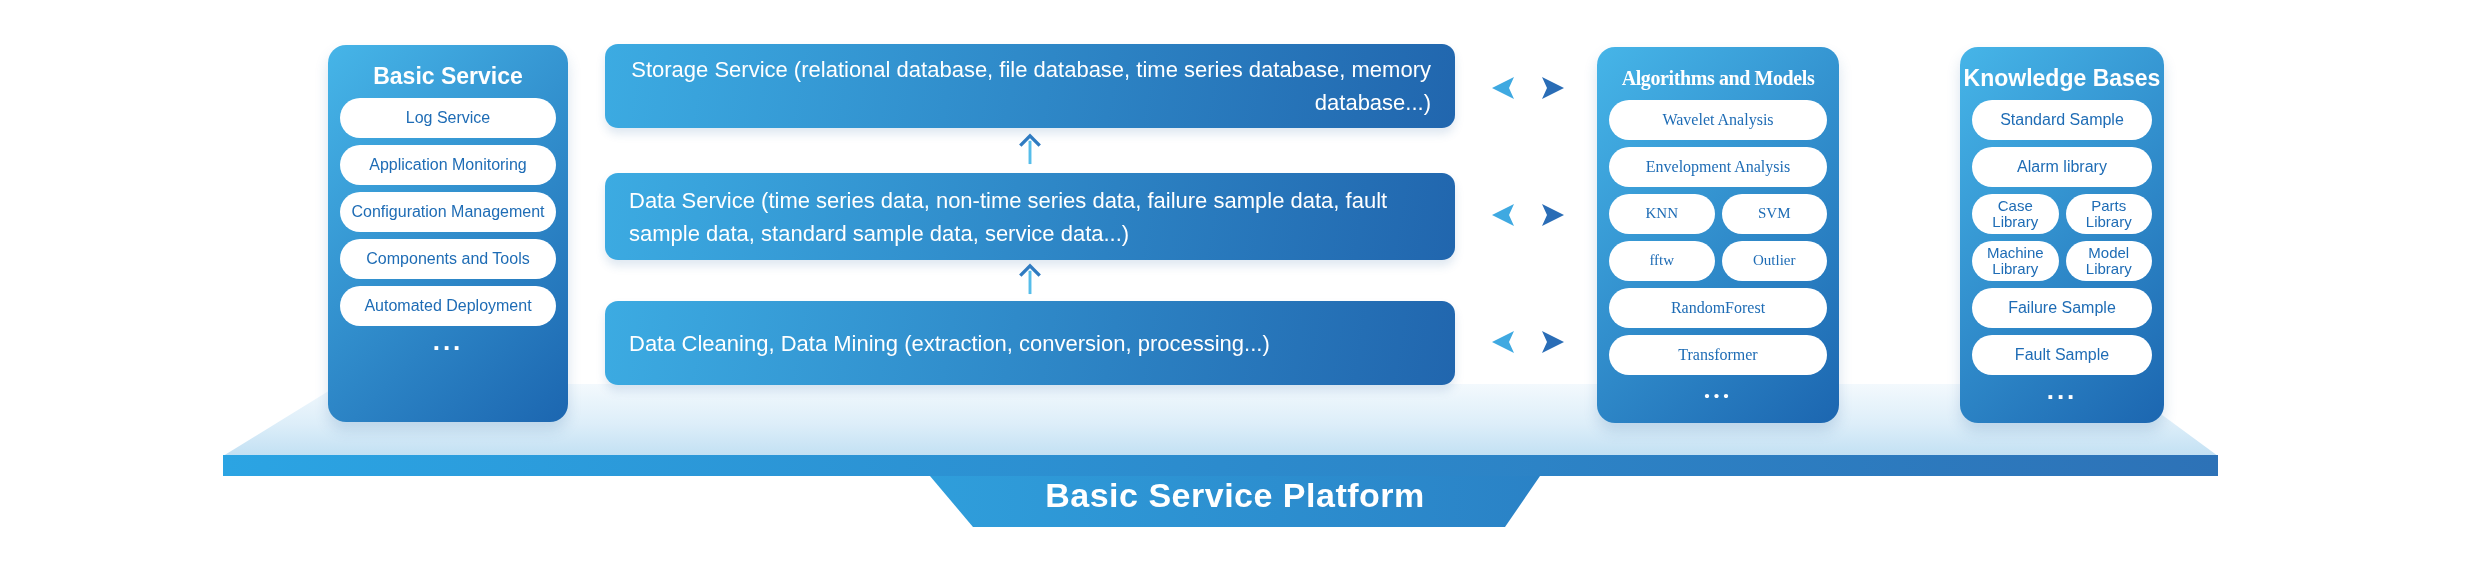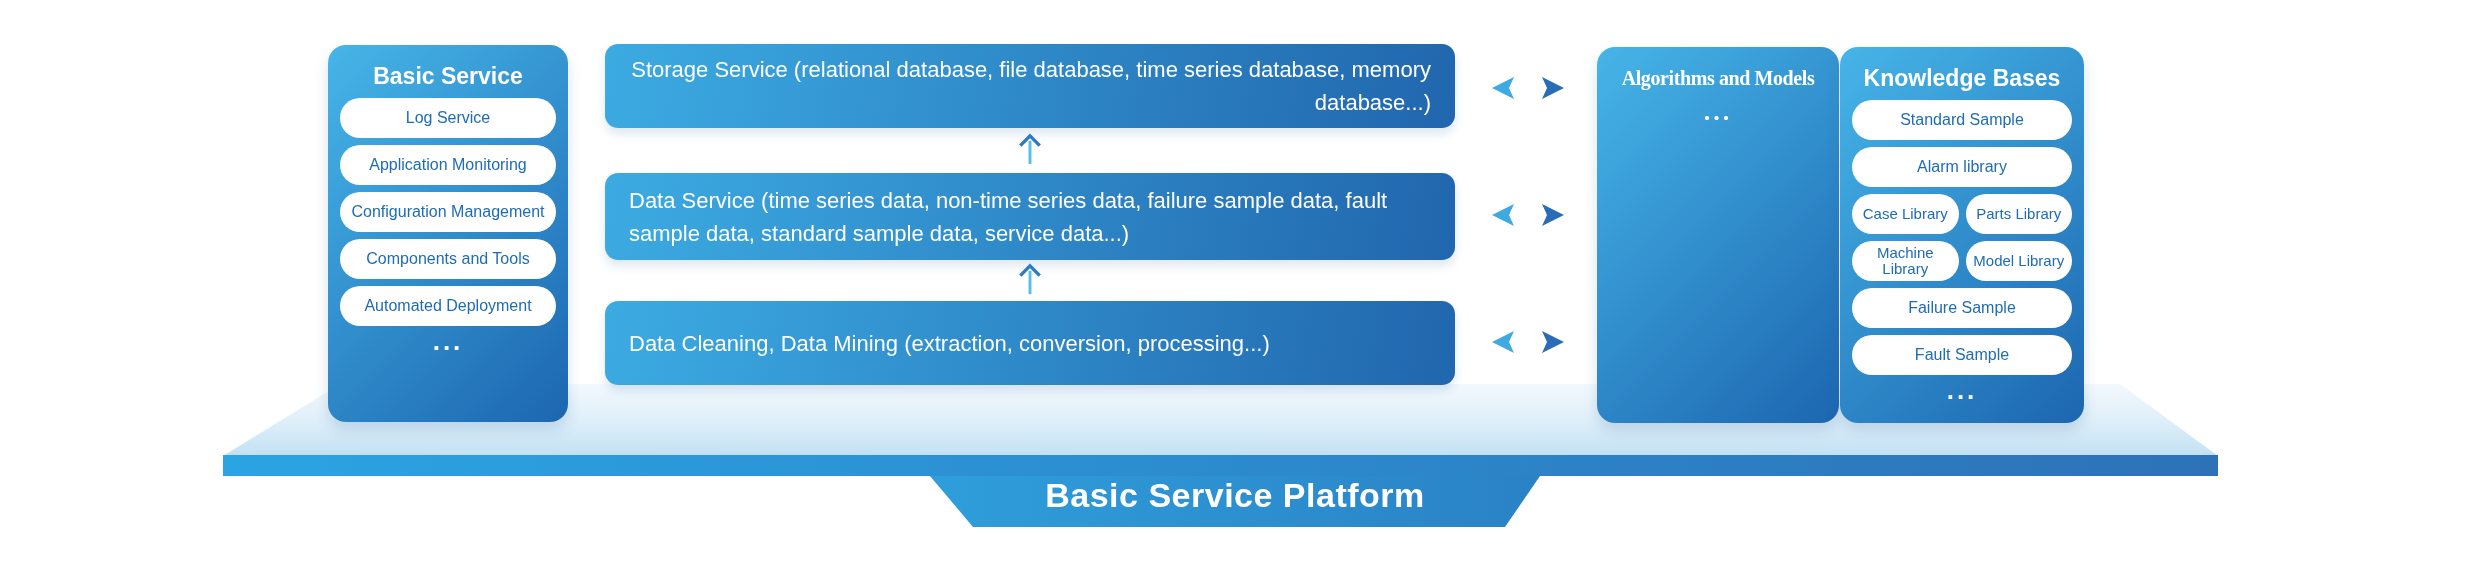--- a/index.html
+++ b/index.html
@@ -51,21 +51,21 @@
   }
   .row-half { display:flex; gap:7px; }
   .row-half .pill { flex:1; font-size:15px; padding:0 2px; }
   .more {
     color:#fff; text-align:center; font-size:26px; font-weight:700;
     letter-spacing:3px; line-height:20px; margin-top:5px;
   }
 
   .panel-basic     { left:328px;  top:45px; width:240px; height:377px; }
   .panel-algorithms{ left:1597px; top:47px; width:242px; height:376px;font-family:Liberation Serif, serif; }
-  .panel-knowledge { left:1840px; top:47px; width:244px; height:376px; }
+  .panel-knowledge { left:1960px; top:47px; width:204px; height:376px; }
 
   
   .bar {
     position:absolute; left:605px; width:850px; border-radius:13px;
     background:linear-gradient(100deg, var(--bar-start,#3cabe2) 0%, var(--bar-end,#2166ae) 100%);
     color:#fff; font-size:22px; line-height:33px;
     display:flex; align-items:center; padding:0 24px;
     box-shadow:0 6px 10px rgba(40,100,160,.15);
   }
   .bar-storage  { top:44px;  height:84px;text-align:right; }
@@ -152,20 +152,34 @@
           <stop offset="1" stop-color="#2a6db6"></stop>
     </linearGradient>
       </defs>
     <line x1="16" y1="13" x2="56" y2="13" stroke="url(#dg3)" stroke-width="3"></line>
     <polygon points="0,13 22,2 17,13 22,24" fill="#3fa9e1"></polygon>
     <polygon points="72,13 50,2 55,13 50,24" fill="#2a6db6"></polygon>
   </svg>
 
   <div class="panel panel-algorithms">
     <div class="panel-title tight">Algorithms and Models</div>
+    <div class="pill-list">
+      <div class="pill">Wavelet Analysis</div>
+      <div class="pill">Envelopment Analysis</div>
+      <div class="row-half">
+        <div class="pill">KNN</div>
+        <div class="pill">SVM</div>
+      </div>
+      <div class="row-half">
+        <div class="pill">fftw</div>
+        <div class="pill">Outlier</div>
+      </div>
+      <div class="pill">RandomForest</div>
+      <div class="pill">Transformer</div>
+    </div>
     <div class="more">...</div>
   </div>
 
   <div class="panel panel-knowledge">
     <div class="panel-title">Knowledge Bases</div>
     <div class="pill-list">
       <div class="pill">Standard Sample</div>
       <div class="pill">Alarm library</div>
       <div class="row-half">
         <div class="pill">Case Library</div>

